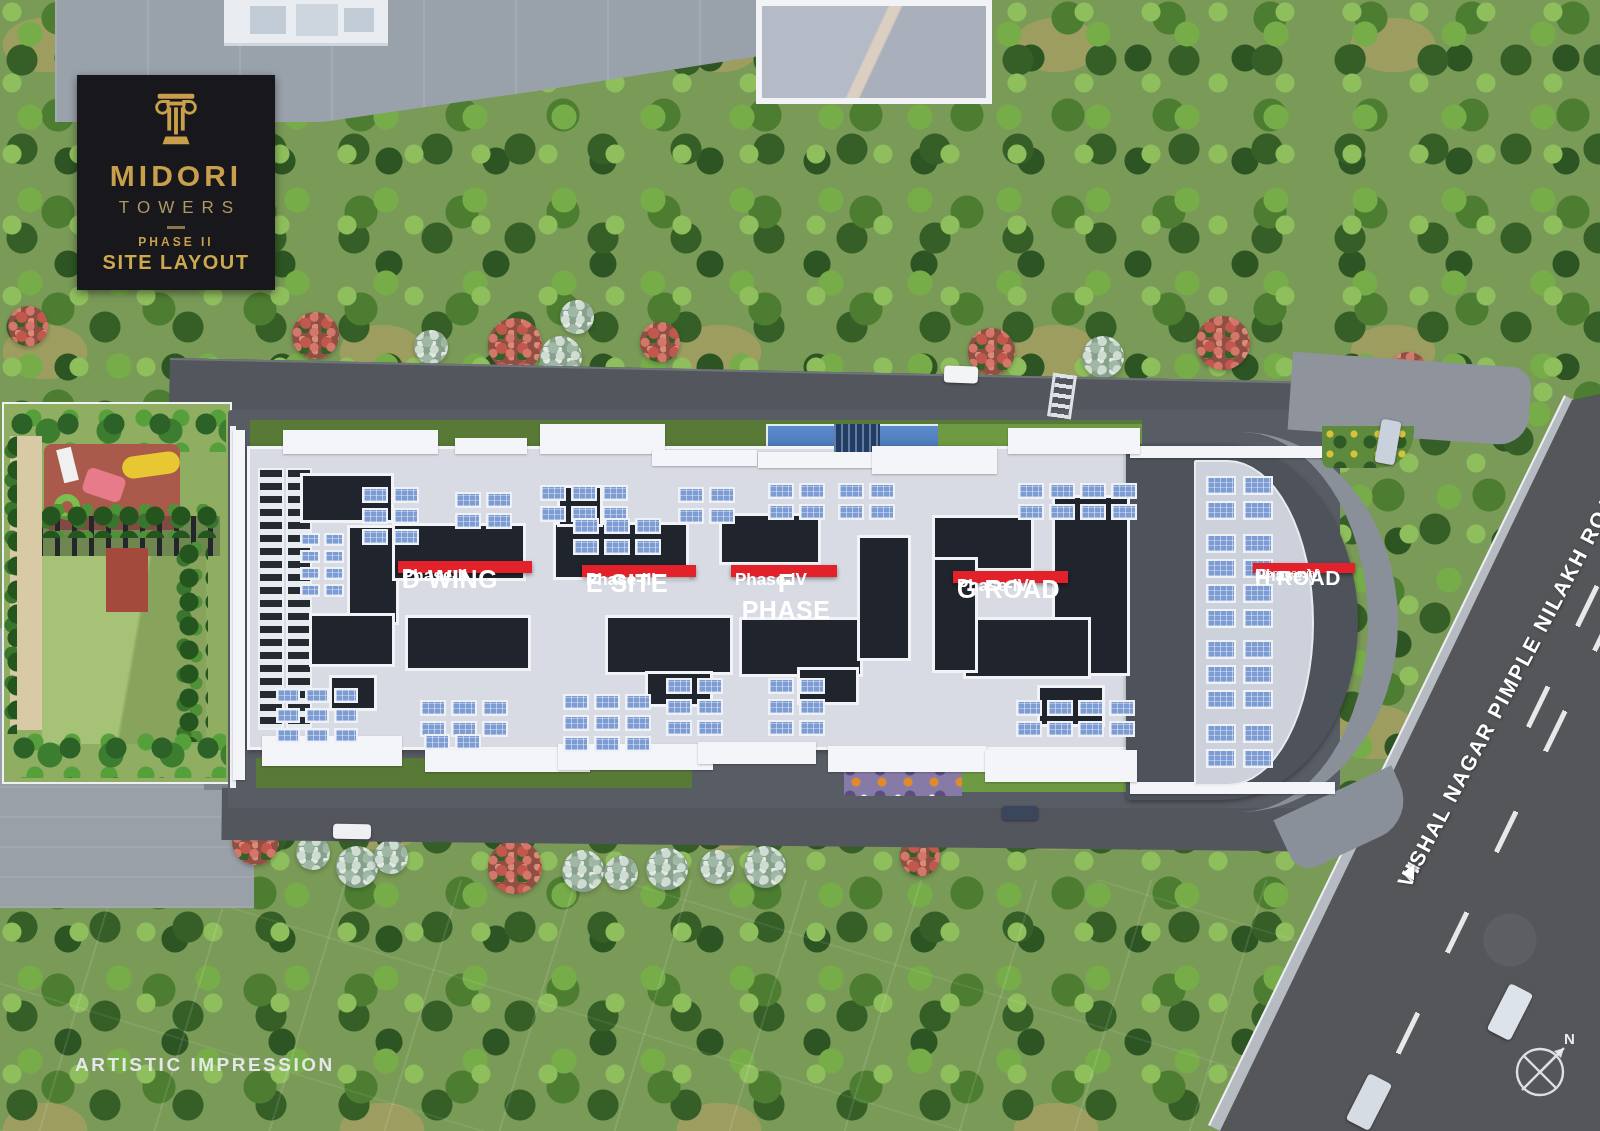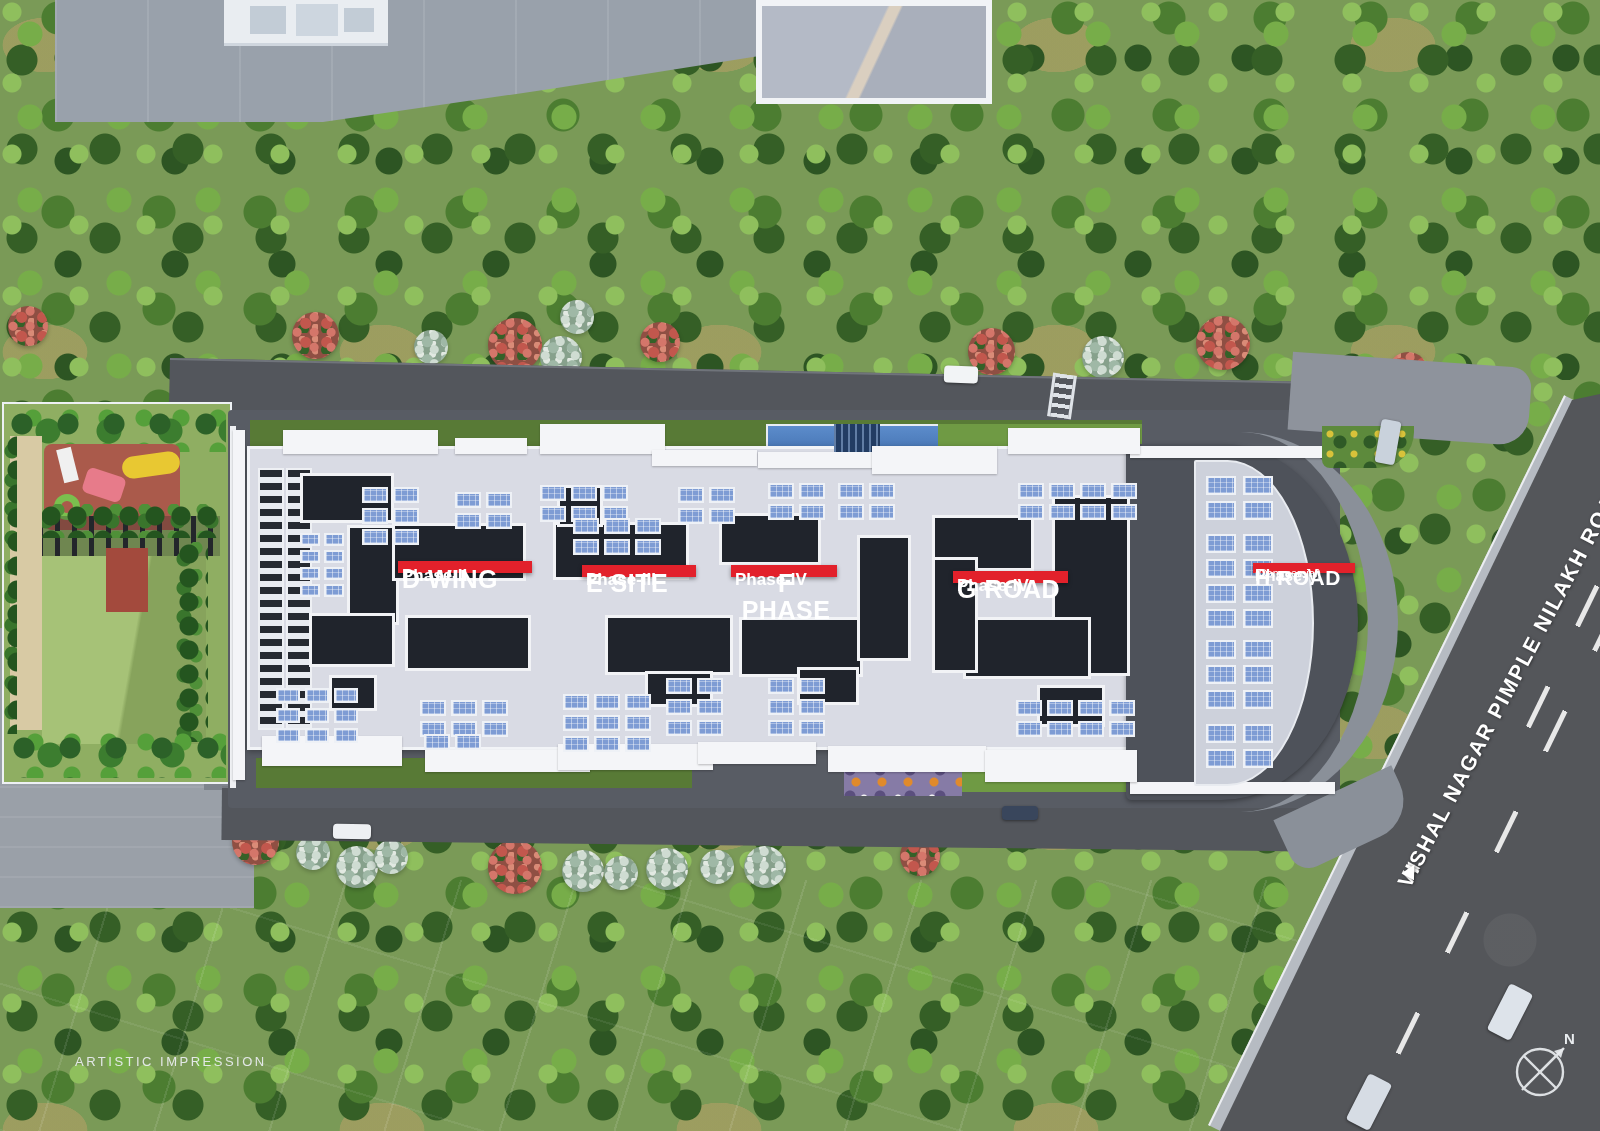--- a/index.html
+++ b/index.html
@@ -173,21 +173,21 @@
   #logo{left:77px;top:75px;width:198px;height:215px;background:#17171c;z-index:50;
     display:flex;flex-direction:column;align-items:center;padding:16px 0 16px;
     box-shadow:0 3px 8px rgba(0,0,0,.45);}
   #logo *{position:static;}
   #logo .brand{color:#c89f4a;font-size:30px;font-weight:bold;letter-spacing:4px;margin-top:12px;}
   #logo .sub{color:#ae9a62;font-size:17px;letter-spacing:8px;margin-top:5px;margin-right:-8px;}
   #logo .dash{width:18px;height:3px;background:#8a7647;margin-top:8px;}
   #logo .phase{color:#c89f4a;font-size:12px;font-weight:bold;letter-spacing:3px;margin-top:6px;}
   #logo .caption{color:#cda94e;font-size:20px;font-weight:bold;letter-spacing:1.5px;margin-top:auto;}
 
-  #artistic{left:75px;top:1054px;z-index:40;color:#e9ecef;font-size:13px;font-weight:normal;
+  #artistic{left:75px;top:1054px;z-index:40;color:#e9ecef;font-size:19px;font-weight:bold;
     letter-spacing:2.5px;opacity:.95;text-align:right;}
   .car{border-radius:4px;z-index:12;box-shadow:0 1px 3px rgba(0,0,0,.45);
     background-image:linear-gradient(0deg,rgba(0,0,0,.18),rgba(255,255,255,.25) 50%,rgba(0,0,0,.12));}
 </style>
 </head>
 <body>
 
 <div id="scene">
 
   <div class="forest" id="forest-top"></div>
@@ -278,20 +278,39 @@
   <div class="wing-label" id="wl-g">
     <span class="name">G ROAD</span>
     <span class="phase">Phase-IV</span>
   </div>
   <div class="wing-label" id="wl-h">
     <span class="name">H ROAD</span>
     <span class="phase">Phase-V</span>
     <span class="note">(Commercial)</span>
   </div>
 
+  <div id="logo">
+    <svg width="62" height="56" viewBox="0 0 64 56">
+      <g fill="#c89f4a">
+        <rect x="13" y="2" width="38" height="5" rx="2"></rect>
+        <path d="M18 10 a6 6 0 1 0 6 6 v-6 z" fill="none" stroke="#c89f4a" stroke-width="3"></path>
+        <path d="M46 10 a6 6 0 1 1 -6 6 v-6 z" fill="none" stroke="#c89f4a" stroke-width="3"></path>
+        <rect x="22" y="10" width="20" height="4"></rect>
+        <rect x="23" y="16" width="4" height="24"></rect>
+        <rect x="30" y="16" width="4" height="28"></rect>
+        <rect x="37" y="16" width="4" height="24"></rect>
+        <path d="M21 46 h22 l3 8 h-28 z"></path>
+      </g>
+    </svg>
+    <div class="brand">MIDORI</div>
+    <div class="sub">TOWERS</div>
+    <div class="dash"></div>
+    <div class="phase">PHASE II</div>
+    <div class="caption">SITE LAYOUT</div>
+  </div>
 
   <div id="artistic">ARTISTIC IMPRESSION</div>
 <div class="wblock" style="left: 283px; top: 430px; width: 155px; height: 24px;"></div>
     <div class="wblock" style="left: 455px; top: 438px; width: 72px; height: 16px;"></div>
     <div class="wblock" style="left: 540px; top: 424px; width: 125px; height: 30px;"></div>
     <div class="wblock" style="left: 652px; top: 450px; width: 105px; height: 16px;"></div>
     <div class="wblock" style="left: 758px; top: 452px; width: 140px; height: 16px;"></div>
     <div class="wblock" style="left: 872px; top: 446px; width: 125px; height: 28px;"></div>
     <div class="wblock" style="left: 1008px; top: 428px; width: 132px; height: 26px;"></div>
     <div class="wblock" style="left: 262px; top: 736px; width: 140px; height: 30px;"></div>

